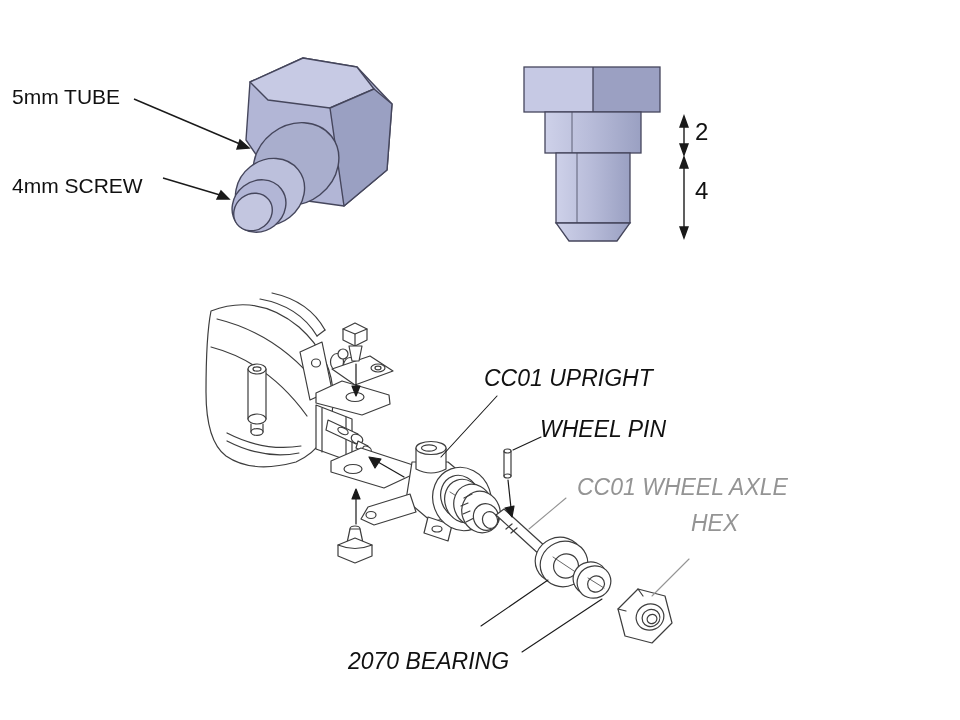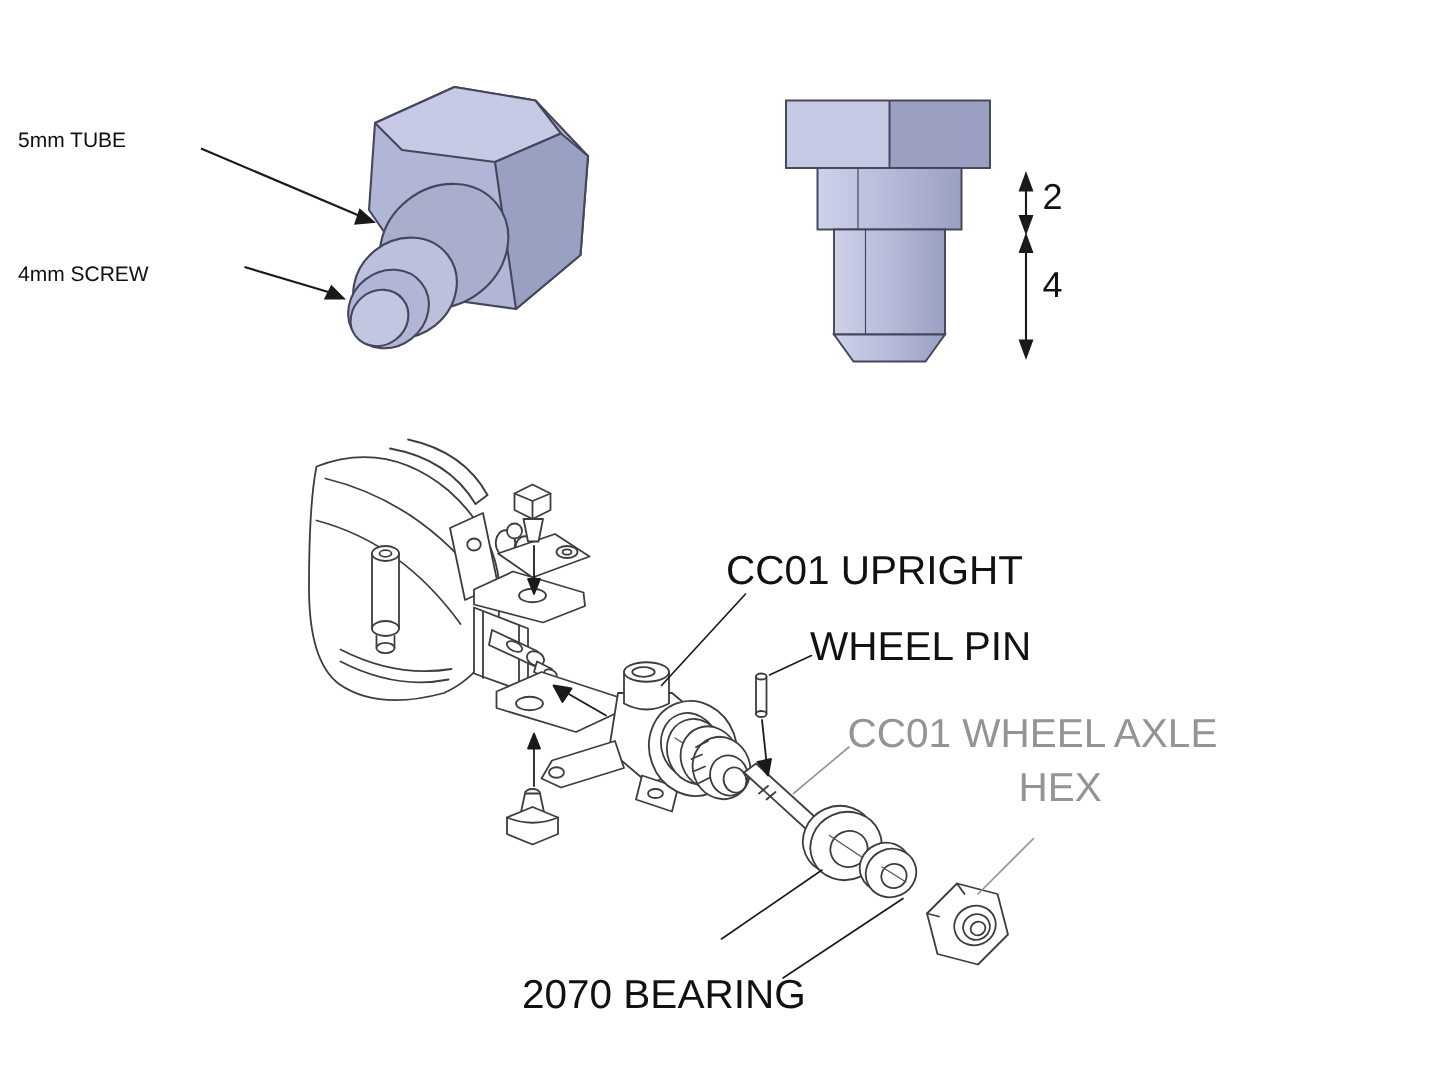--- a/index.html
+++ b/index.html
@@ -2,24 +2,24 @@
 <html><head>
 <meta charset="utf-8">
 <style>
   html,body{margin:0;padding:0;background:#fff;}
   #slide{
     position:relative;width:960px;height:720px;background:#ffffff;
     font-family:"Liberation Sans", sans-serif;overflow:hidden;
   }
   #art{position:absolute;left:0;top:0;}
   .lbl{position:absolute;color:#111;white-space:nowrap;line-height:1.05;}
-  .lbl.sm{font-size:14px;}
-  .lbl.md{font-size:27px;}
+  .lbl.sm{font-size:21px;}
+  .lbl.md{font-size:23px;font-style:italic;}
   .lbl.num{font-size:24px;}
-  .lbl.gray{color:#949494;}
+  .lbl.gray{color:#949494;margin-left:12px;}
 </style>
 </head>
 <body>
 
 <div id="slide">
 
 <svg id="art" width="960" height="720" viewBox="0 0 960 720">
   <defs>
     <linearGradient id="gradTube" x1="0" y1="0" x2="1" y2="0">
       <stop offset="0" stop-color="#ced1e9"></stop>

